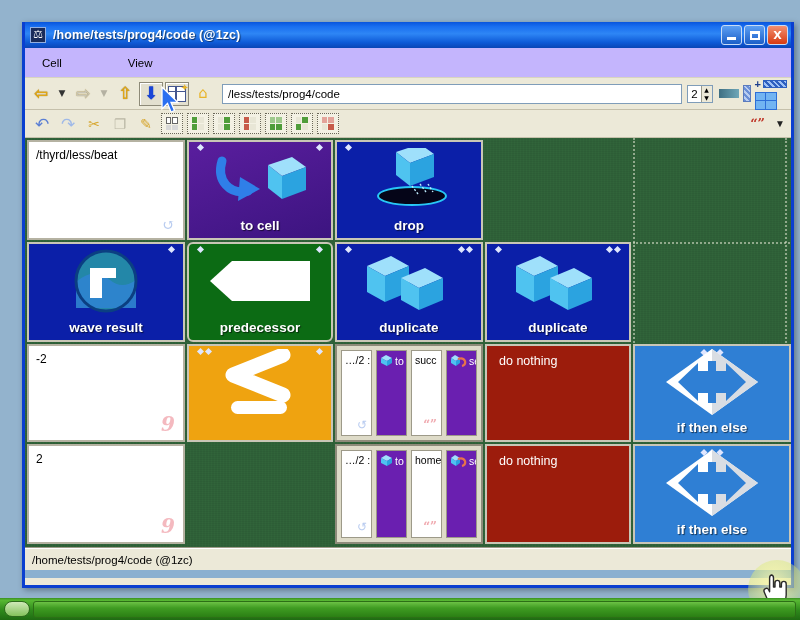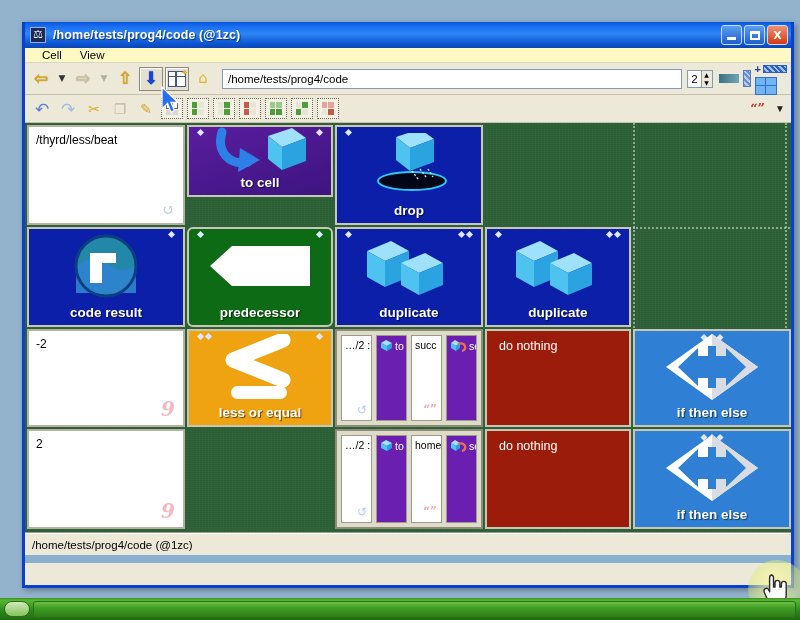--- a/index.html
+++ b/index.html
@@ -50,24 +50,24 @@
     font-family: "DejaVu Sans", sans-serif;
   }
   .winbtn.min { background: linear-gradient(180deg,#5c9ff3,#1c5fc8); }
   .winbtn.max { background: linear-gradient(180deg,#5c9ff3,#1c5fc8); }
   .winbtn.close { background: linear-gradient(180deg,#f39070,#d63a12); }
   .winbtn .minglyph { display:block; width:9px; height:3px; background:#fff; margin-top:6px; }
   .winbtn .maxglyph { display:block; width:10px; height:9px; border:2px solid #fff; border-top-width:3px; }
 
   
   #menubar {
-    height: 15px; background: #fef9c3;
+    height: 30px; background: #c4b5fd;
     display: flex; align-items: center; padding-left: 8px;
     border-bottom: 1px solid #d8d4c0;
-    font-size: 11.5px; color: #000;
+    font-size: 11.5px; color: #000; gap: 48px;
   }
   #menubar .mi { padding: 2px 9px; }
 
   
   #navbar {
     height: 32px; background: #ece9d8;
     display: flex; align-items: center; gap: 2px;
     padding: 0 4px; border-bottom: 1px solid #c5c0ab;
     position: relative;
   }
@@ -288,21 +288,21 @@
           <span class="bluedown">⬇</span>
         </div>
       <div class="tbtn sunken">
         <span class="newtbl">
             <span class="star">✦</span>
           </span>
       </div>
       <div class="tbtn">
           <span class="home">⌂</span>
         </div>
-      <div id="pathfield" title="path">/home/tests/prog4/code</div>
+      <div id="pathfield" title="path">/less/tests/prog4/code</div>
 
       <div class="spinwrap">
         <span class="sv">2</span>
         <span class="sbtns">
           <span>▲</span>
           <span>▼</span>
         </span>
       </div>
       <div class="rtlgroup">
         <span class="rtl-a"></span>
@@ -396,21 +396,21 @@
 
       <div class="gridline-v" style="left:608px; top:0; height:212px;"></div>
       <div class="gridline-v" style="left:760px; top:0; height:212px;"></div>
       <div class="gridline-h" style="left:608px; top:104px; width:160px;"></div>
 
       <div class="cell white" style="left:2px;  top:2px;  width:158px; height:100px;">
         <div class="toptext">/thyrd/less/beat</div>
         <div class="cornermark loop">↺</div>
       </div>
 
-      <div class="cell purple" style="left:162px; top:2px; width:146px; height:72px;">
+      <div class="cell purple" style="left:162px; top:2px; width:146px; height:100px;">
         <span class="diamonds d-left">
             <i></i>
           </span>
         <span class="diamonds d-right">
             <i></i>
           </span>
         <div class="icons">
           <svg class="art" width="100" height="56" viewBox="0 0 100 56">
             <path d="M12 10 C6 30, 20 44, 38 40" stroke="#2f7fe8" stroke-width="9" fill="none" stroke-linecap="round"></path>
             <path d="M30 26 L50 38 L28 50 Z" fill="#2f7fe8"></path>
@@ -445,21 +445,21 @@
         <div class="icons">
           <svg class="art" width="72" height="66" viewBox="0 0 72 66">
             <circle cx="36" cy="33" r="30" fill="#1f7fc9"></circle>
             <path d="M6 33 a30 30 0 0 1 60 0 a30 30 0 0 1 -60 0" fill="#2f9e4a" opacity="0.85" transform="rotate(0 36 33)"></path>
             <path d="M6 33 a30 30 0 0 0 60 0 a30 30 0 0 0 -60 0" fill="#1f7fc9" opacity="0.7"></path>
             <path d="M6 34 q18 -16 34 -2 q12 10 26 0 l0 28 l-60 0 Z" fill="#2f84cf" opacity="0.9"></path>
             <path d="M20 20 L46 20 L46 30 L32 30 L32 50 L20 50 Z" fill="#ffffff"></path>
             <circle cx="36" cy="33" r="30" fill="none" stroke="#0b3f82" stroke-width="3"></circle>
           </svg>
         </div>
-        <div class="label">code result</div>
+        <div class="label">wave result</div>
       </div>
 
       <div class="cell green" style="left:162px; top:104px; width:146px; height:100px;border-radius:6px;">
         <span class="diamonds d-left">
             <i></i>
           </span>
         <span class="diamonds d-right">
             <i></i>
           </span>
         <div class="icons">
@@ -524,21 +524,20 @@
           </span>
         <span class="diamonds d-right">
             <i></i>
           </span>
         <div class="icons">
           <svg class="art" width="86" height="66" viewBox="0 0 86 66">
             <path d="M66 6 L16 26 L66 46" stroke="#ffffff" stroke-width="15" fill="none" stroke-linecap="round" stroke-linejoin="round"></path>
             <rect x="14" y="52" width="56" height="13" rx="6.5" fill="#ffffff"></rect>
           </svg>
         </div>
-        <div class="label">less or equal</div>
       </div>
 
       <div class="cell nested" style="left:310px; top:206px; width:148px; height:98px;">
         <div class="nested-inner">
           <div class="ncol w">
             <span class="ntop">…/2 :</span>
             <span class="nmark loop">↺</span>
           </div>
           <div class="ncol p">
             <span class="ntop">

